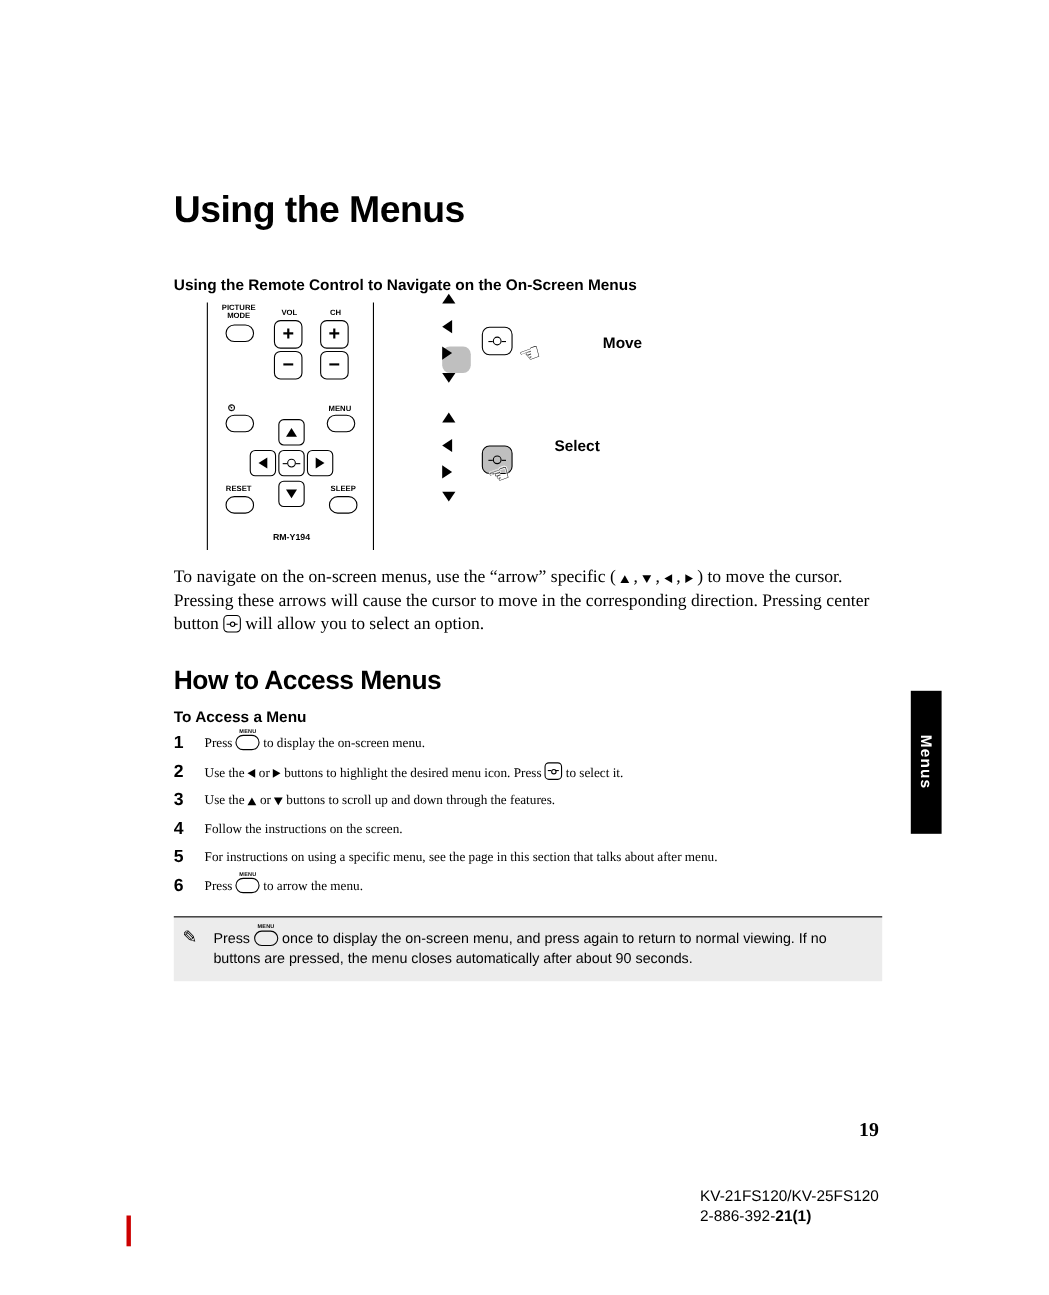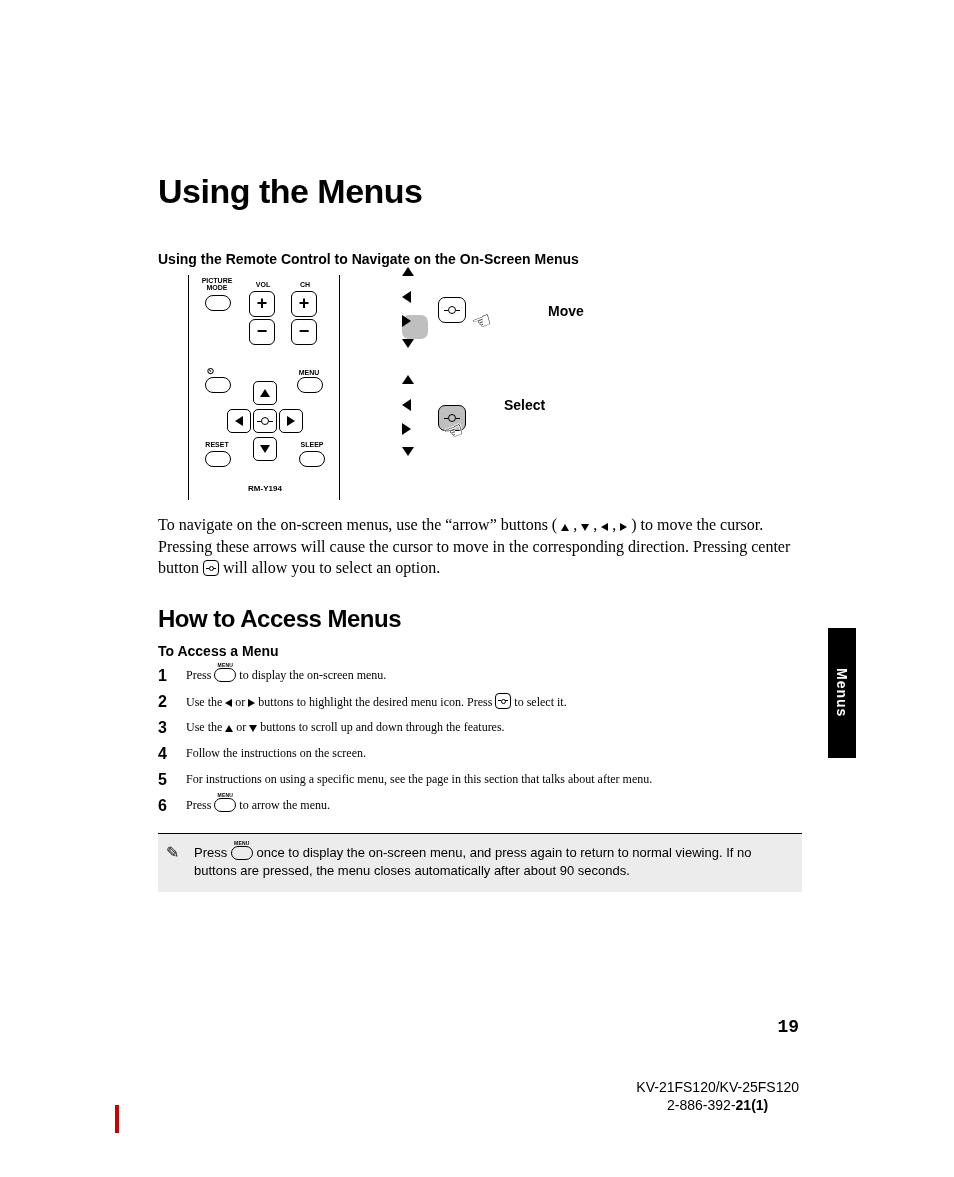--- a/index.html
+++ b/index.html
@@ -256,29 +256,29 @@
   .side-tab span {
     writing-mode: vertical-rl;
     transform: rotate(0deg);
     letter-spacing: 1px;
   }
 
   .page-num {
     position: absolute;
     right: 155px;
     top: 1017px;
-    font-family: Liberation Mono, monospace;
+    font-family: Liberation Serif, serif;
     font-weight: 800;
     font-size: 18px;
   }
   .footer-block {
     position: absolute;
     right: 155px;
     top: 1078px;
-    text-align: center;
+    text-align: left;
     font-family: Arial, sans-serif;
     font-size: 14px;
     line-height: 1.3;
   }
   .footer-block .bold { font-weight: 700; }
 </style>
 </head>
 <body>
 
 <div class="page">
@@ -377,21 +377,21 @@
           </div>
         <div class="arrow-btn" style="left:36px; top:60px;">
             <div class="arrow-tri tri-down"></div>
           </div>
         <div class="hand-icon" style="left:42px; top:44px;">☜</div>
       </div>
       <div class="dpad-label" style="left:316px; top:122px;">Select</div>
     </div>
 
     <p class="body">
-      <span>To navigate on the on-screen menus, use the “arrow” buttons (</span>
+      <span>To navigate on the on-screen menus, use the “arrow” specific (</span>
       <span class="tri-up-sm"></span><span> , </span>
       <span class="tri-down-sm"></span><span> , </span>
       <span class="tri-left-sm"></span><span> , </span>
       <span class="tri-right-sm"></span>
       <span>) to move the cursor. Pressing these arrows will cause the cursor to move in the corresponding direction. Pressing center button </span>
       <span class="inline-center"></span>
       <span> will allow you to select an option.</span>
     </p>
 
     <h2 class="section-h">How to Access Menus</h2>

